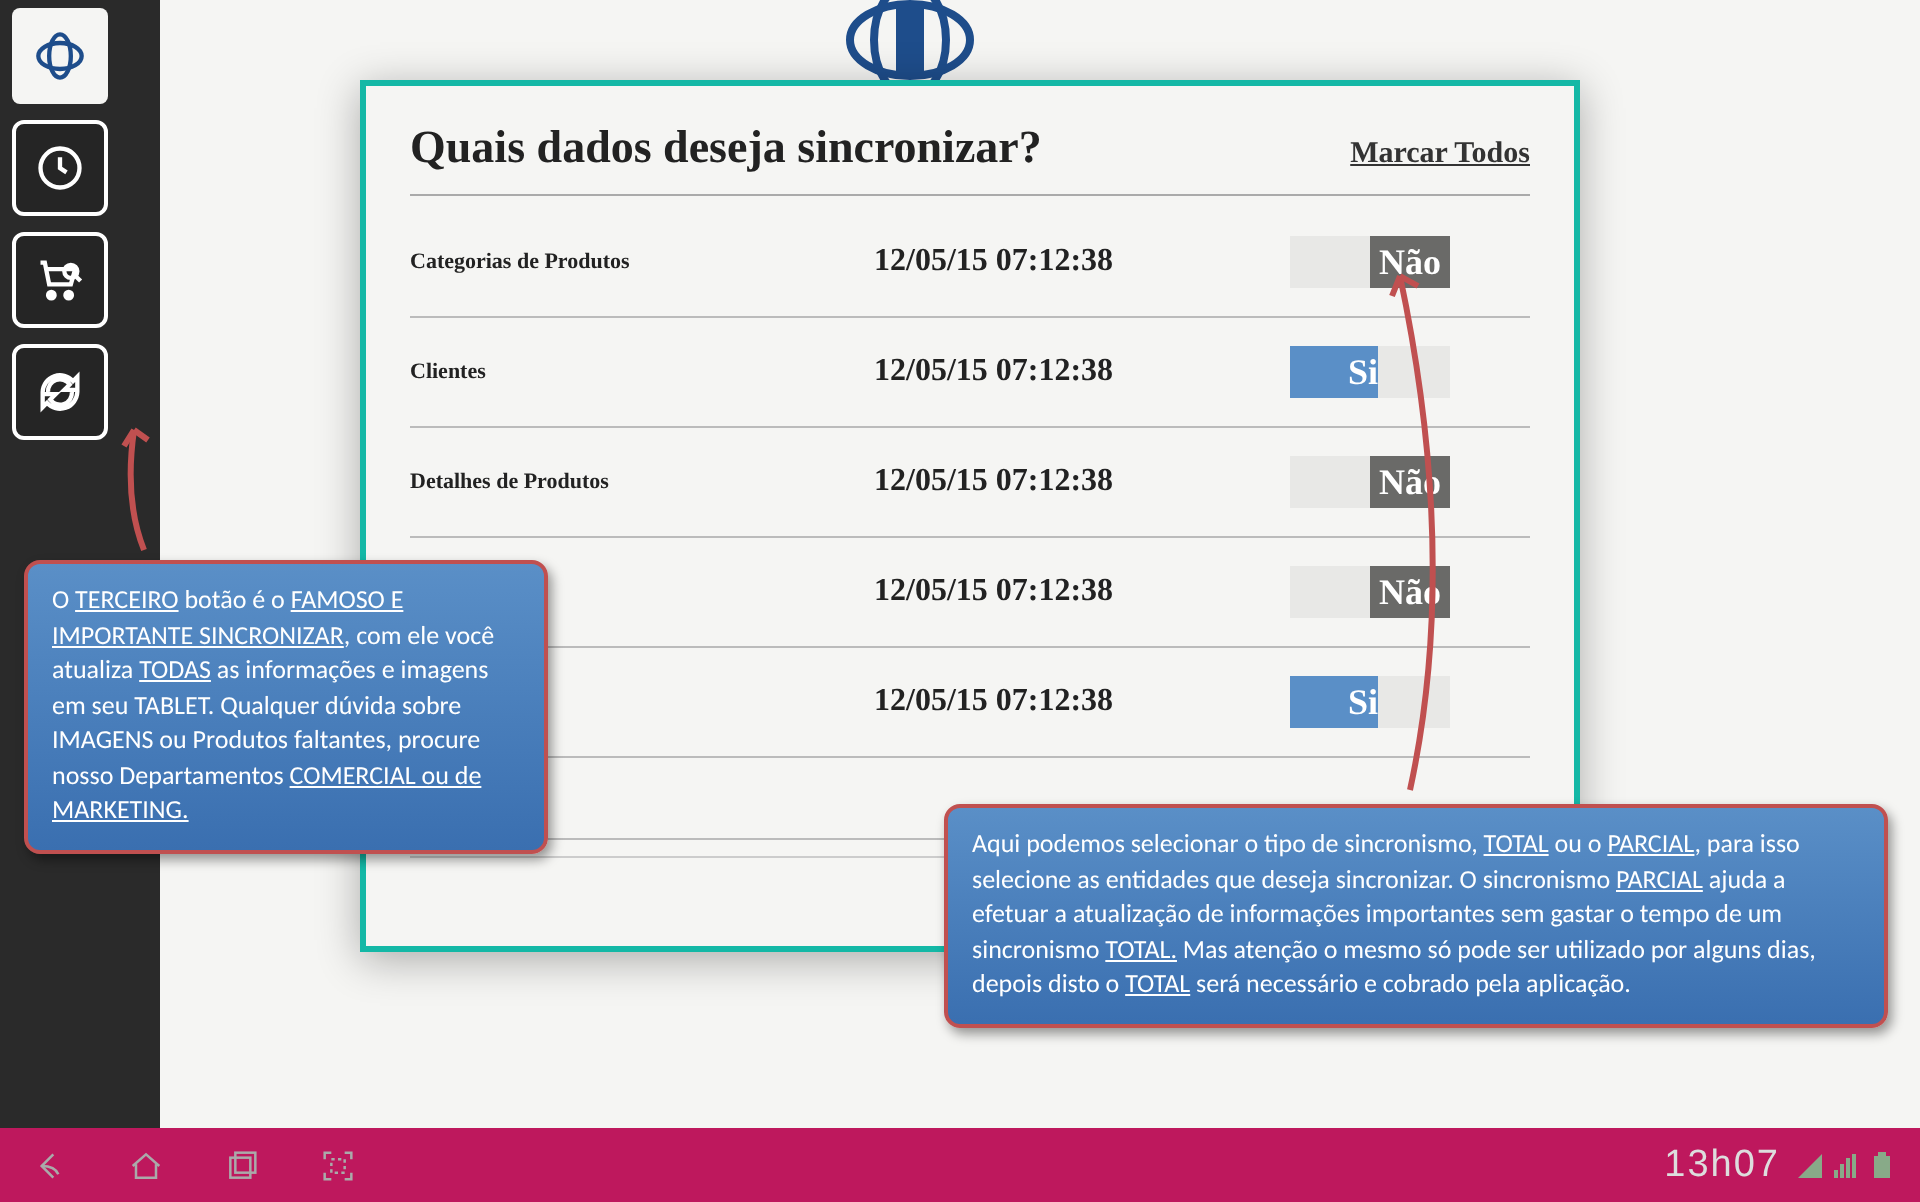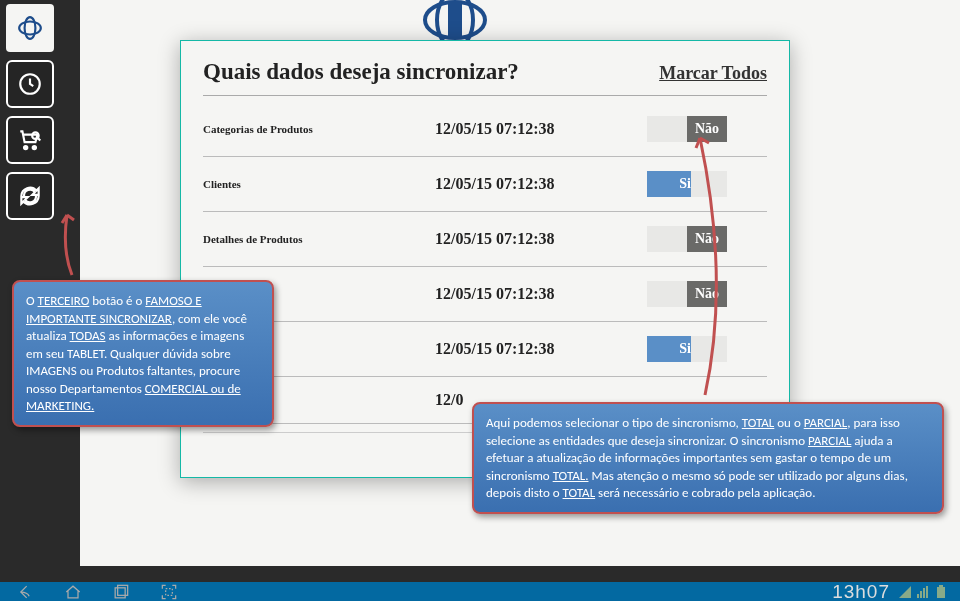--- a/index.html
+++ b/index.html
@@ -45,35 +45,35 @@
     border-radius: 4px;
   }
   .rail-logo svg { stroke: #1e4d8b; fill: #1e4d8b; }
 
   
   .dialog {
     position: absolute;
     left: 180px; top: 40px;
     width: 610px;
     background: #f5f5f3;
-    border: 1px solid #14b8a6;
+    border: 3px solid #14b8a6;
     box-shadow: 0 4px 20px rgba(0,0,0,0.3);
     padding: 18px 22px 12px 22px;
   }
   .dialog-head {
     display: flex; justify-content: space-between; align-items: baseline;
     border-bottom: 1px solid #aaa;
     padding-bottom: 10px; margin-bottom: 6px;
   }
   .dialog-title {
     font-size: 23px; font-weight: bold; color: #222;
     font-family: Georgia, serif;
   }
   .mark-all {
-    font-size: 18px; font-weight: bold; color: #333;
+    font-size: 15px; font-weight: bold; color: #333;
     text-decoration: underline;
     cursor: pointer;
     font-family: Georgia, serif;
   }
   .row {
     display: flex; align-items: center;
     border-bottom: 1px solid #bbb;
     padding: 14px 0;
   }
   .row-name {
@@ -93,21 +93,21 @@
     width: 80px; height: 26px;
     background: #e8e8e6;
     border-radius: 2px;
     display: flex;
     cursor: pointer;
     position: relative;
   }
   .toggle-half {
     width: 40px; height: 26px;
     display: flex; align-items: center; justify-content: center;
-    font-size: 14px; font-weight: bold; color: #fff;
+    font-size: 18px; font-weight: bold; color: #fff;
     font-family: Georgia, serif;
   }
   .toggle.no .toggle-half.right { background: #6a6a68; }
   .toggle.no .toggle-half.left { background: #e8e8e6; }
   .toggle.yes .toggle-half.left { background: #5a8fc7; padding-left: 44px; }
   .toggle.yes .toggle-half.right { background: #e8e8e6; }
   .dialog-footer {
     text-align: center;
     padding: 10px 0 4px 0;
     font-size: 16px; font-weight: bold; color: #222;
@@ -145,22 +145,22 @@
   .arrow-right {
     position: absolute;
     left: 625px; top: 130px;
     width: 110px; height: 270px;
   }
 
   
   .navbar {
     position: absolute;
     left: 0; right: 0; bottom: 0;
-    height: 19px;
-    background: #0369a1;
+    height: 37px;
+    background: #be185d;
     display: flex; align-items: center;
     padding: 0 12px;
     color: #b8b8b8;
     font-family: Arial, sans-serif;
     margin-top: 17px;
   }
   .nav-ico {
     width: 26px; height: 26px;
     margin-right: 22px;
     display: flex; align-items: center; justify-content: center;
@@ -261,21 +261,20 @@
       <div class="row">
         <div class="row-name"></div>
         <div class="row-ts">12/05/15 07:12:38</div>
         <div class="toggle yes">
           <div class="toggle-half left">Sim</div>
           <div class="toggle-half right"></div>
         </div>
       </div>
       <div class="row">
         <div class="row-name">o</div>
-        <div class="row-ts">12/0</div>
       </div>
     </div>
   <div class="dialog-footer">al-6</div>
 </div>
 
 <svg class="arrow-left" viewBox="0 0 30 70">
   <path d="M15 65 Q 5 40 10 5" stroke="#c05050" stroke-width="3" fill="none"></path>
   <path d="M10 5 l-5 8 M10 5 l7 5" stroke="#c05050" stroke-width="3" fill="none"></path>
 </svg>
 <svg class="arrow-right" viewBox="0 0 110 270">

